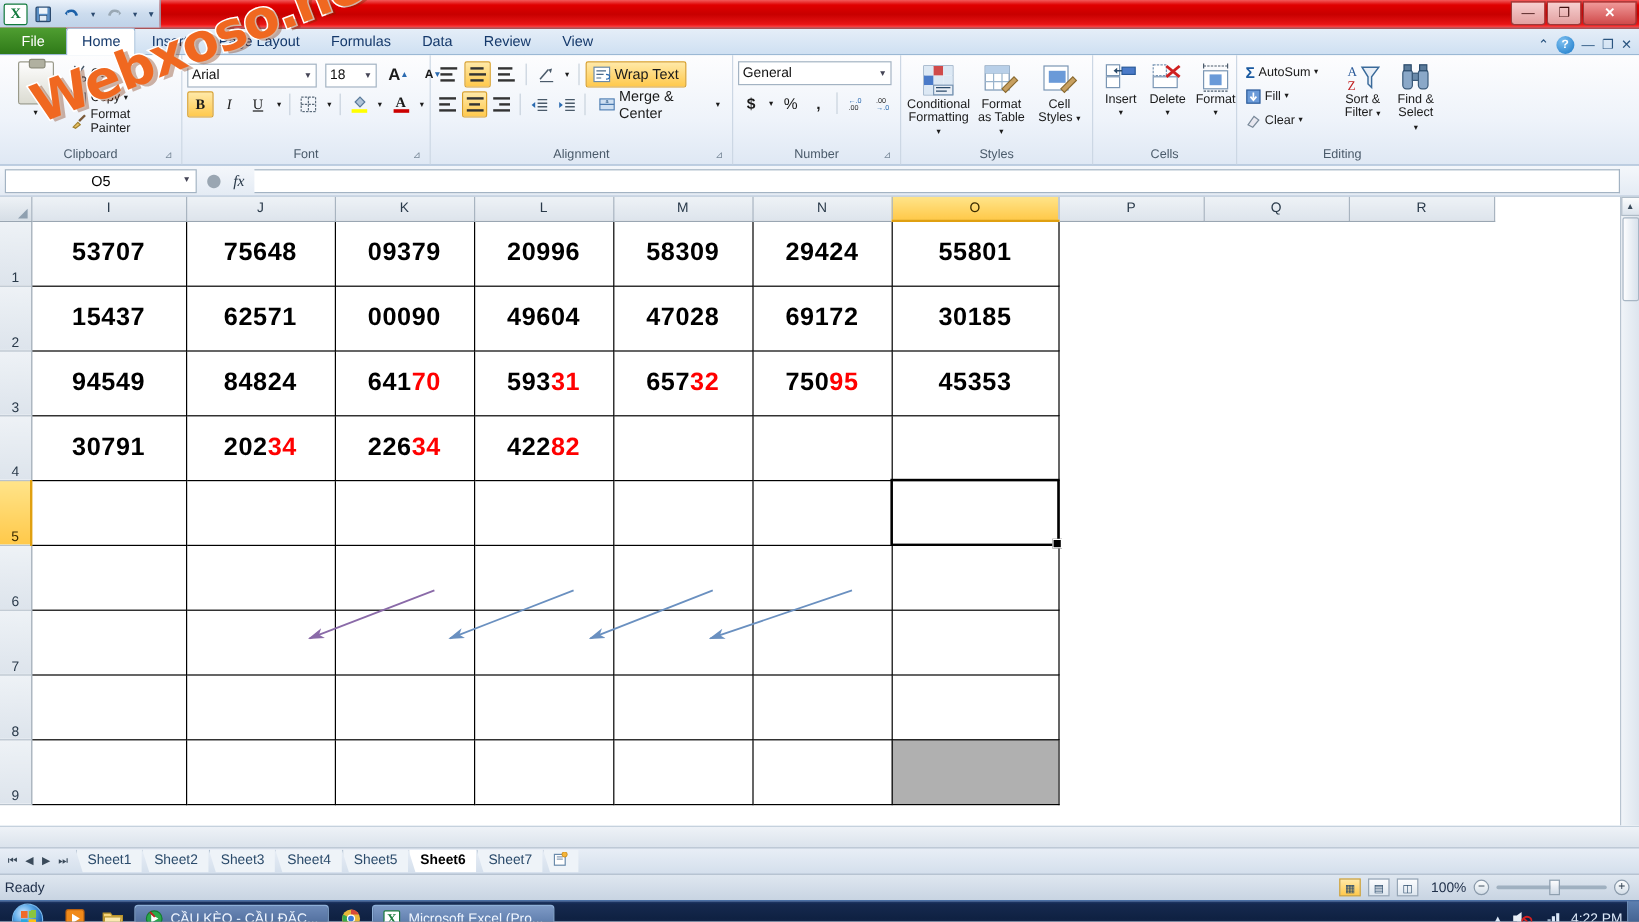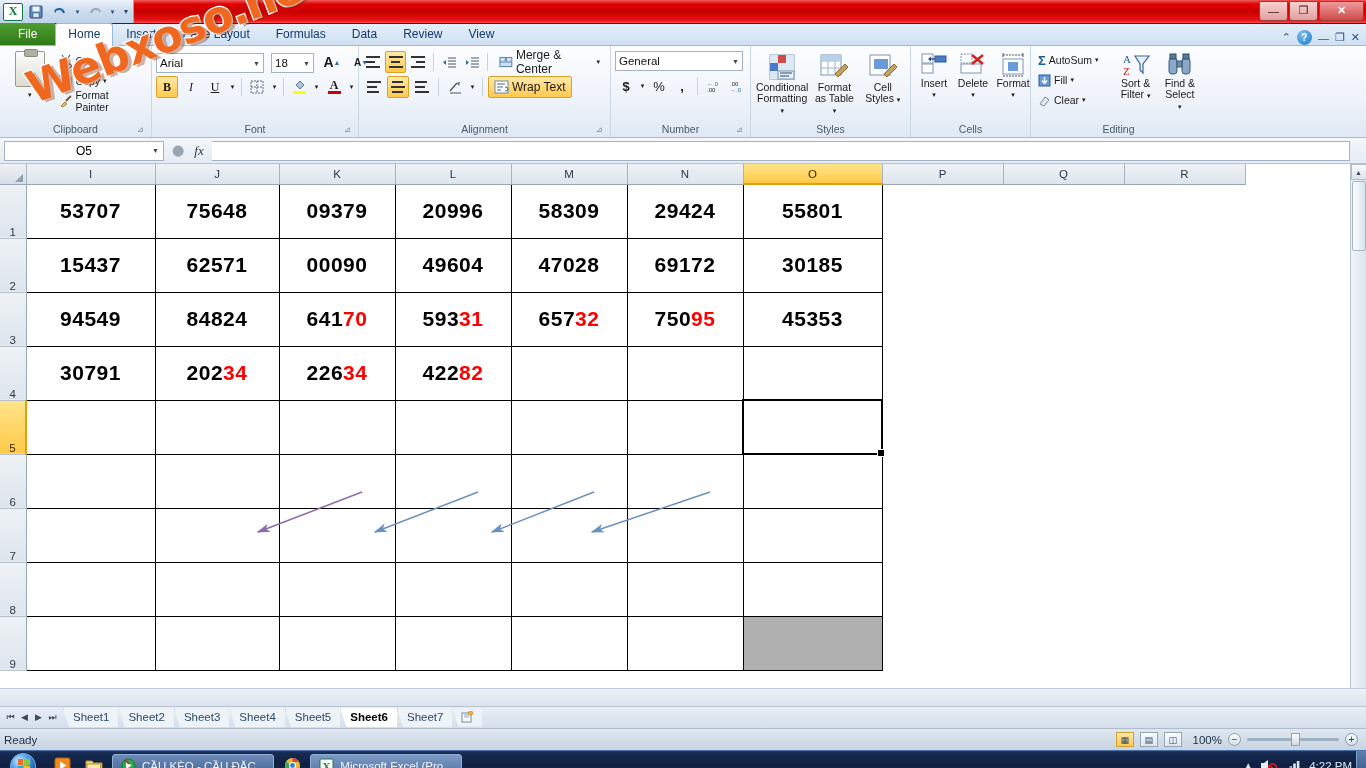--- a/index.html
+++ b/index.html
@@ -330,66 +330,20 @@
     <div class="glabel">Font</div>
     <div class="gdlg">⊿</div>
   </div>
 
   <div class="group" style="width:252px;">
     <div class="gbody" style="flex-direction:column;gap:3px;padding-top:5px;">
       <div style="display:flex;gap:2px;align-items:center;">
         <div class="tbtn">
             <div class="alignico">
               <i style="width:14px"></i>
-              <i style="width:9px"></i>
-              <i style="width:14px"></i>
-            </div>
-          </div>
-        <div class="tbtn on">
-            <div class="alignico">
-              <i style="width:14px"></i>
-              <i style="width:9px;margin-left:2.5px"></i>
-              <i style="width:14px"></i>
-            </div>
-          </div>
-        <div class="tbtn">
-            <div class="alignico">
-              <i style="width:14px"></i>
-              <i style="width:9px;margin-left:5px"></i>
-              <i style="width:14px"></i>
-            </div>
-          </div>
-        <div style="width:1px;height:18px;background:#c8d2dc;margin:0 3px;"></div>
-        <div class="tbtn">
-          <svg width="15" height="13" viewBox="0 0 15 13">
-              <path d="M6 2 L14 2 M6 5 L14 5 M6 8 L14 8 M6 11 L14 11" stroke="#4a5a6a" stroke-width="1.2"></path>
-              <path d="M4 4 L1 6.5 L4 9 Z" fill="#2a6ab0"></path>
-            </svg>
-        </div>
-        <div class="tbtn">
-          <svg width="15" height="13" viewBox="0 0 15 13">
-              <path d="M6 2 L14 2 M6 5 L14 5 M6 8 L14 8 M6 11 L14 11" stroke="#4a5a6a" stroke-width="1.2"></path>
-              <path d="M1 4 L4 6.5 L1 9 Z" fill="#2a6ab0"></path>
-            </svg>
-        </div>
-        <div style="width:1px;height:18px;background:#c8d2dc;margin:0 3px;"></div>
-        <div class="tbtn wide">
-          <svg width="15" height="14" viewBox="0 0 15 14">
-              <rect x="1" y="2" width="13" height="10" fill="#cfe0f2" stroke="#4a7ab0"></rect>
-              <path d="M1 7 L14 7" stroke="#4a7ab0"></path>
-              <text x="7.5" y="6" font-size="5" text-anchor="middle" fill="#1a4a7a">a</text>
-            </svg>
-          <span>Merge &amp; Center</span>
-          <span style="font-size:7px;">▾</span>
-        </div>
-      </div>
-      <div style="display:flex;gap:2px;align-items:center;">
-        <div class="tbtn">
-            <div class="alignico">
-              <i style="width:14px"></i>
               <i style="width:10px"></i>
               <i style="width:12px"></i>
             </div>
           </div>
         <div class="tbtn on">
             <div class="alignico">
               <i style="width:11px;margin-left:1px"></i>
               <i style="width:14px"></i>
               <i style="width:11px;margin-left:1px"></i>
             </div>
@@ -411,20 +365,66 @@
         </div>
         <div class="tbtn" style="width:9px;font-size:7px;">▾</div>
         <div style="width:1px;height:18px;background:#c8d2dc;margin:0 3px;"></div>
         <div class="tbtn wide on">
           <svg width="15" height="14" viewBox="0 0 15 14">
               <rect x="1" y="1" width="13" height="12" fill="#fff" stroke="#6a8aaa"></rect>
               <path d="M3 4 L11 4 M3 7 L9 7 M3 10 L7 10" stroke="#4a6a8a"></path>
               <path d="M11 7 q3 0 3 2 t-3 2" fill="none" stroke="#2a6ab0"></path>
             </svg>
           <span>Wrap Text</span>
+        </div>
+      </div>
+      <div style="display:flex;gap:2px;align-items:center;">
+        <div class="tbtn">
+            <div class="alignico">
+              <i style="width:14px"></i>
+              <i style="width:9px"></i>
+              <i style="width:14px"></i>
+            </div>
+          </div>
+        <div class="tbtn on">
+            <div class="alignico">
+              <i style="width:14px"></i>
+              <i style="width:9px;margin-left:2.5px"></i>
+              <i style="width:14px"></i>
+            </div>
+          </div>
+        <div class="tbtn">
+            <div class="alignico">
+              <i style="width:14px"></i>
+              <i style="width:9px;margin-left:5px"></i>
+              <i style="width:14px"></i>
+            </div>
+          </div>
+        <div style="width:1px;height:18px;background:#c8d2dc;margin:0 3px;"></div>
+        <div class="tbtn">
+          <svg width="15" height="13" viewBox="0 0 15 13">
+              <path d="M6 2 L14 2 M6 5 L14 5 M6 8 L14 8 M6 11 L14 11" stroke="#4a5a6a" stroke-width="1.2"></path>
+              <path d="M4 4 L1 6.5 L4 9 Z" fill="#2a6ab0"></path>
+            </svg>
+        </div>
+        <div class="tbtn">
+          <svg width="15" height="13" viewBox="0 0 15 13">
+              <path d="M6 2 L14 2 M6 5 L14 5 M6 8 L14 8 M6 11 L14 11" stroke="#4a5a6a" stroke-width="1.2"></path>
+              <path d="M1 4 L4 6.5 L1 9 Z" fill="#2a6ab0"></path>
+            </svg>
+        </div>
+        <div style="width:1px;height:18px;background:#c8d2dc;margin:0 3px;"></div>
+        <div class="tbtn wide">
+          <svg width="15" height="14" viewBox="0 0 15 14">
+              <rect x="1" y="2" width="13" height="10" fill="#cfe0f2" stroke="#4a7ab0"></rect>
+              <path d="M1 7 L14 7" stroke="#4a7ab0"></path>
+              <text x="7.5" y="6" font-size="5" text-anchor="middle" fill="#1a4a7a">a</text>
+            </svg>
+          <span>Merge &amp; Center</span>
+          <span style="font-size:7px;">▾</span>
         </div>
       </div>
     </div>
     <div class="glabel">Alignment</div>
     <div class="gdlg">⊿</div>
   </div>
 
   <div class="group" style="width:140px;">
     <div class="gbody" style="flex-direction:column;gap:4px;padding-top:5px;">
       <div class="inputbox" style="width:128px;">

